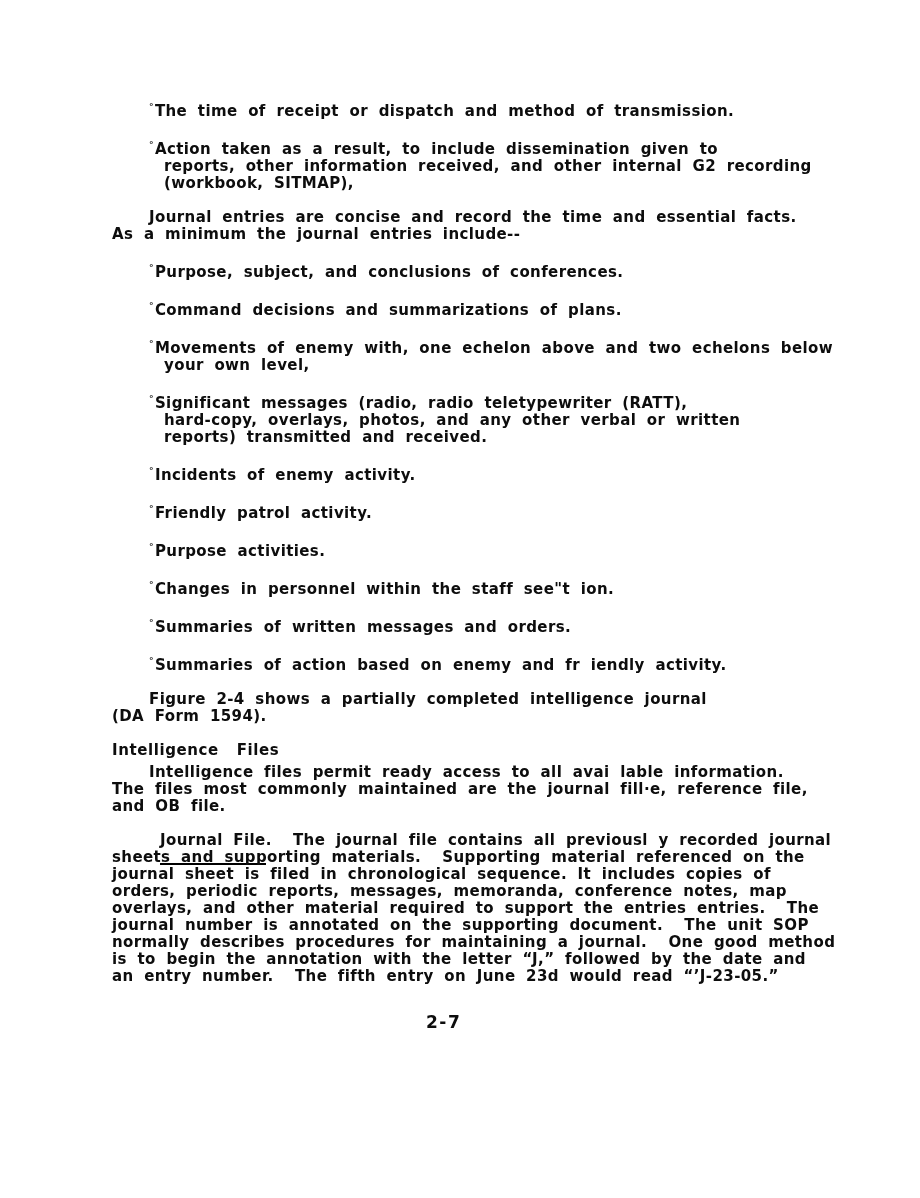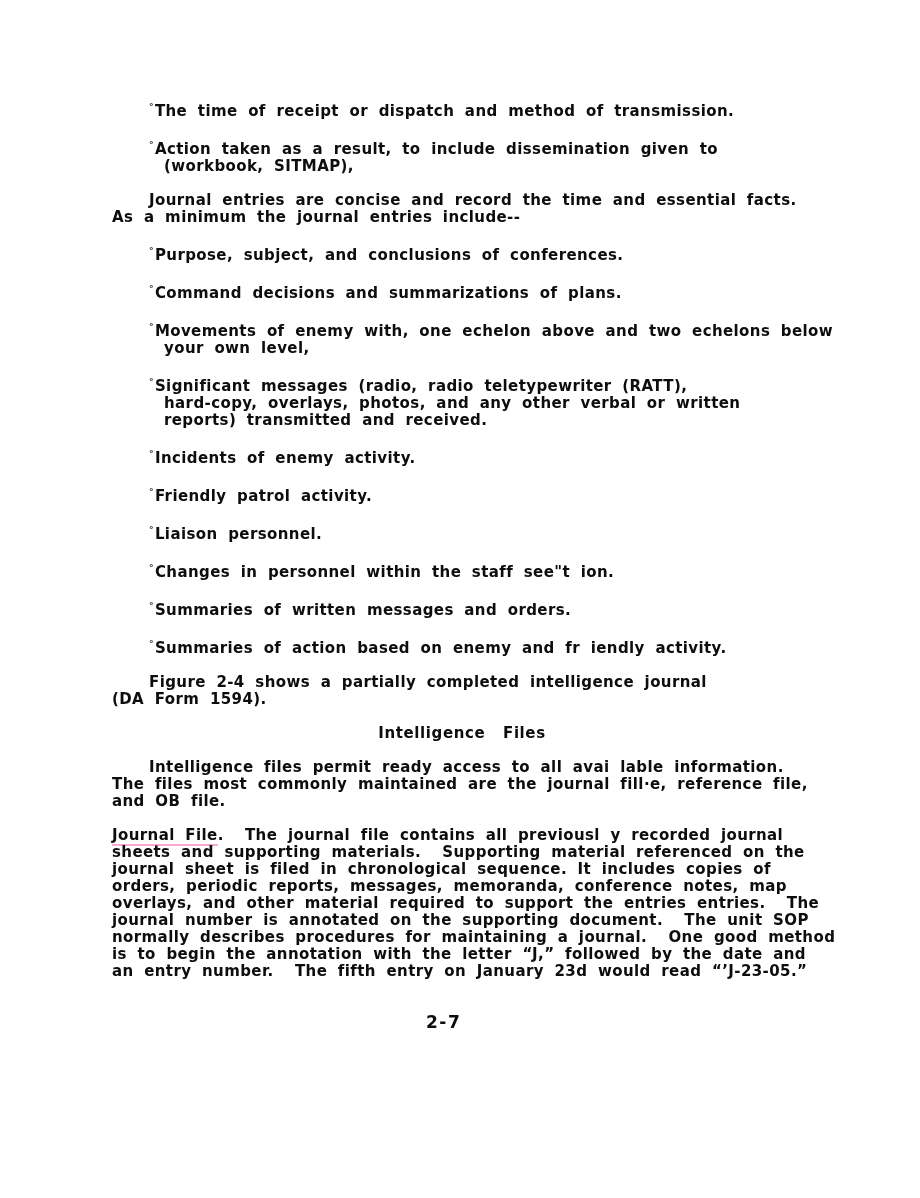--- a/index.html
+++ b/index.html
@@ -37,28 +37,29 @@
   .ind1 { margin-left: 37px; }
   
   .ind2 { margin-left: 52px; }
   .deg {
     display: inline-block;
     font-size: 9px;
     vertical-align: 6px;
     margin-right: 1px;
   }
   .section-heading {
-    text-align: center;
+    text-align: left;
     word-spacing: 12px;
     letter-spacing: 0.6px;
-    margin-bottom: 17px;
+    margin-bottom: 5px;
   }
   .underline {
-    border-bottom: 2px solid #f9a8d4;
-    padding-bottom: 0px;
+    border-bottom: 2px solid #000000;
+    padding-bottom: 14px;
+    margin-left: 48px;
   }
   .page-number {
     position: absolute;
     left: 426px;
     top: 1012px;
     font-size: 17px;
     letter-spacing: 1.5px;
     word-spacing: 5px;
   }
 </style>
@@ -67,20 +68,21 @@
 
 <div class="page">
   <div class="content">
 
     <div class="block">
       <div class="line ind1"><span class="deg">°</span><span>The time of receipt or dispatch and method of transmission.</span></div>
     </div>
 
     <div class="block">
       <div class="line ind1"><span class="deg">°</span><span>Action taken as a result, to include dissemination given to</span></div>
+      <div class="line ind2">reports, other information received, and other internal G2 recording</div>
       <div class="line ind2">(workbook, SITMAP),</div>
     </div>
 
     <div class="block">
       <div class="line ind1">Journal entries are concise and record the time and essential facts.</div>
       <div class="line">As a minimum the journal entries include--</div>
     </div>
 
     <div class="block">
       <div class="line ind1"><span class="deg">°</span><span>Purpose, subject, and conclusions of conferences.</span></div>
@@ -103,21 +105,21 @@
 
     <div class="block">
       <div class="line ind1"><span class="deg">°</span><span>Incidents of enemy activity.</span></div>
     </div>
 
     <div class="block">
       <div class="line ind1"><span class="deg">°</span><span>Friendly patrol activity.</span></div>
     </div>
 
     <div class="block">
-      <div class="line ind1"><span class="deg">°</span><span>Liaison personnel.</span></div>
+      <div class="line ind1"><span class="deg">°</span><span>Purpose activities.</span></div>
     </div>
 
     <div class="block">
       <div class="line ind1"><span class="deg">°</span><span>Changes in personnel within the staff see"t ion.</span></div>
     </div>
 
     <div class="block">
       <div class="line ind1"><span class="deg">°</span><span>Summaries of written messages and orders.</span></div>
     </div>
 
@@ -140,19 +142,19 @@
 
     <div class="block">
       <div class="line"><span class="underline">Journal File</span><span>.  The journal file contains all previousl y recorded journal</span></div>
       <div class="line">sheets and supporting materials.  Supporting material referenced on the</div>
       <div class="line">journal sheet is filed in chronological sequence. It includes copies of</div>
       <div class="line">orders, periodic reports, messages, memoranda, conference notes, map</div>
       <div class="line">overlays, and other material required to support the entries entries.  The</div>
       <div class="line">journal number is annotated on the supporting document.  The unit SOP</div>
       <div class="line">normally describes procedures for maintaining a journal.  One good method</div>
       <div class="line">is to begin the annotation with the letter “J,” followed by the date and</div>
-      <div class="line">an entry number.  The fifth entry on January 23d would read “’J-23-05.”</div>
+      <div class="line">an entry number.  The fifth entry on June 23d would read “’J-23-05.”</div>
     </div>
 
   </div>
 
   <div class="page-number">2-7</div>
 </div>
 
 </body></html>

